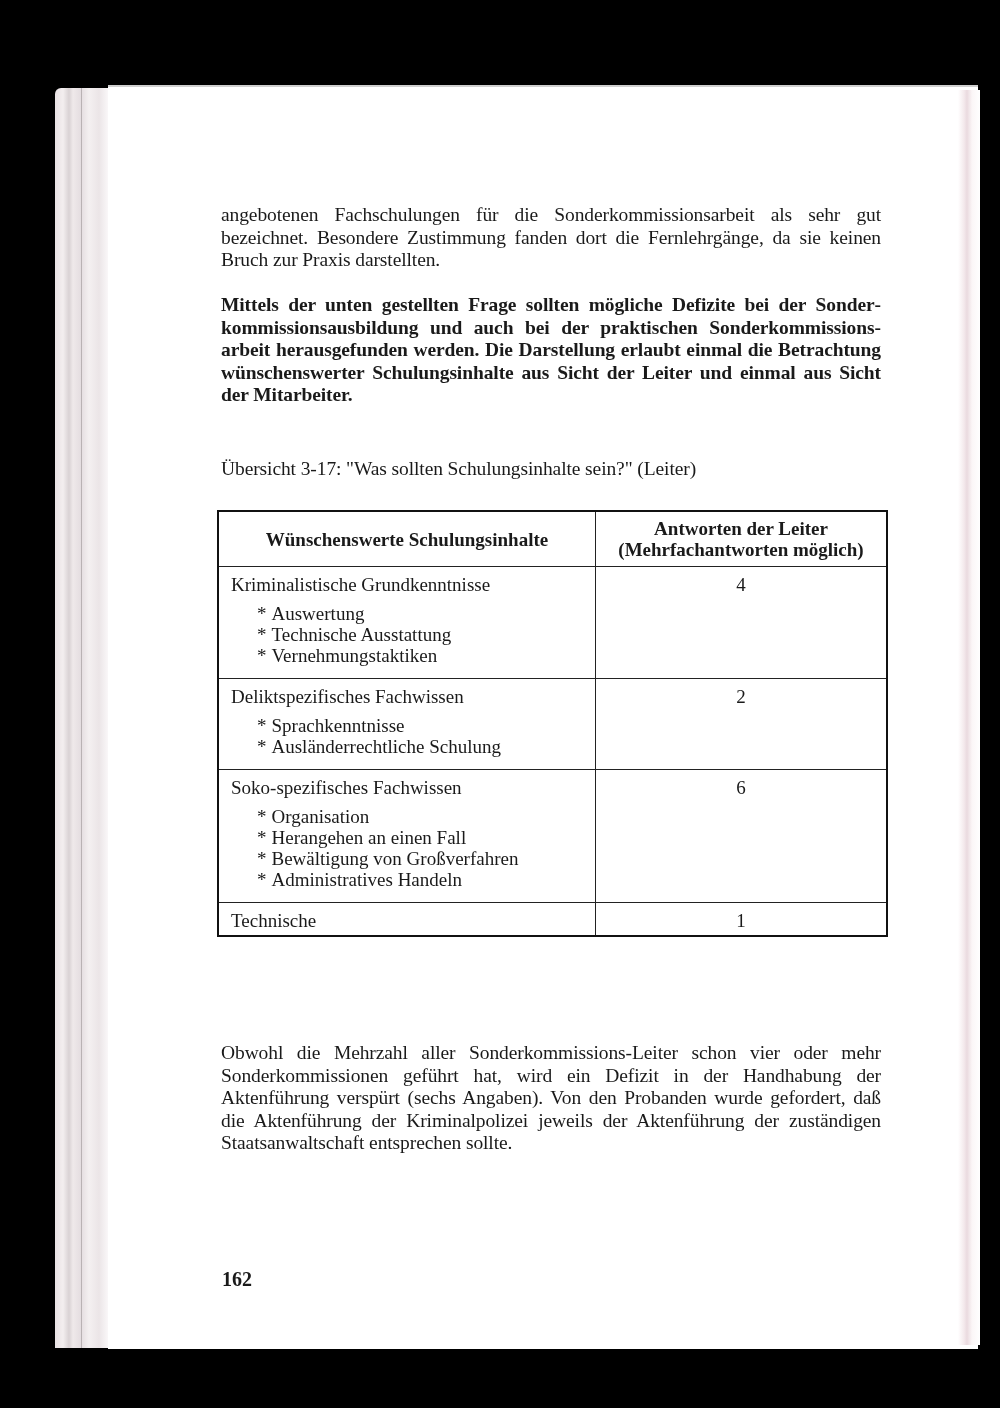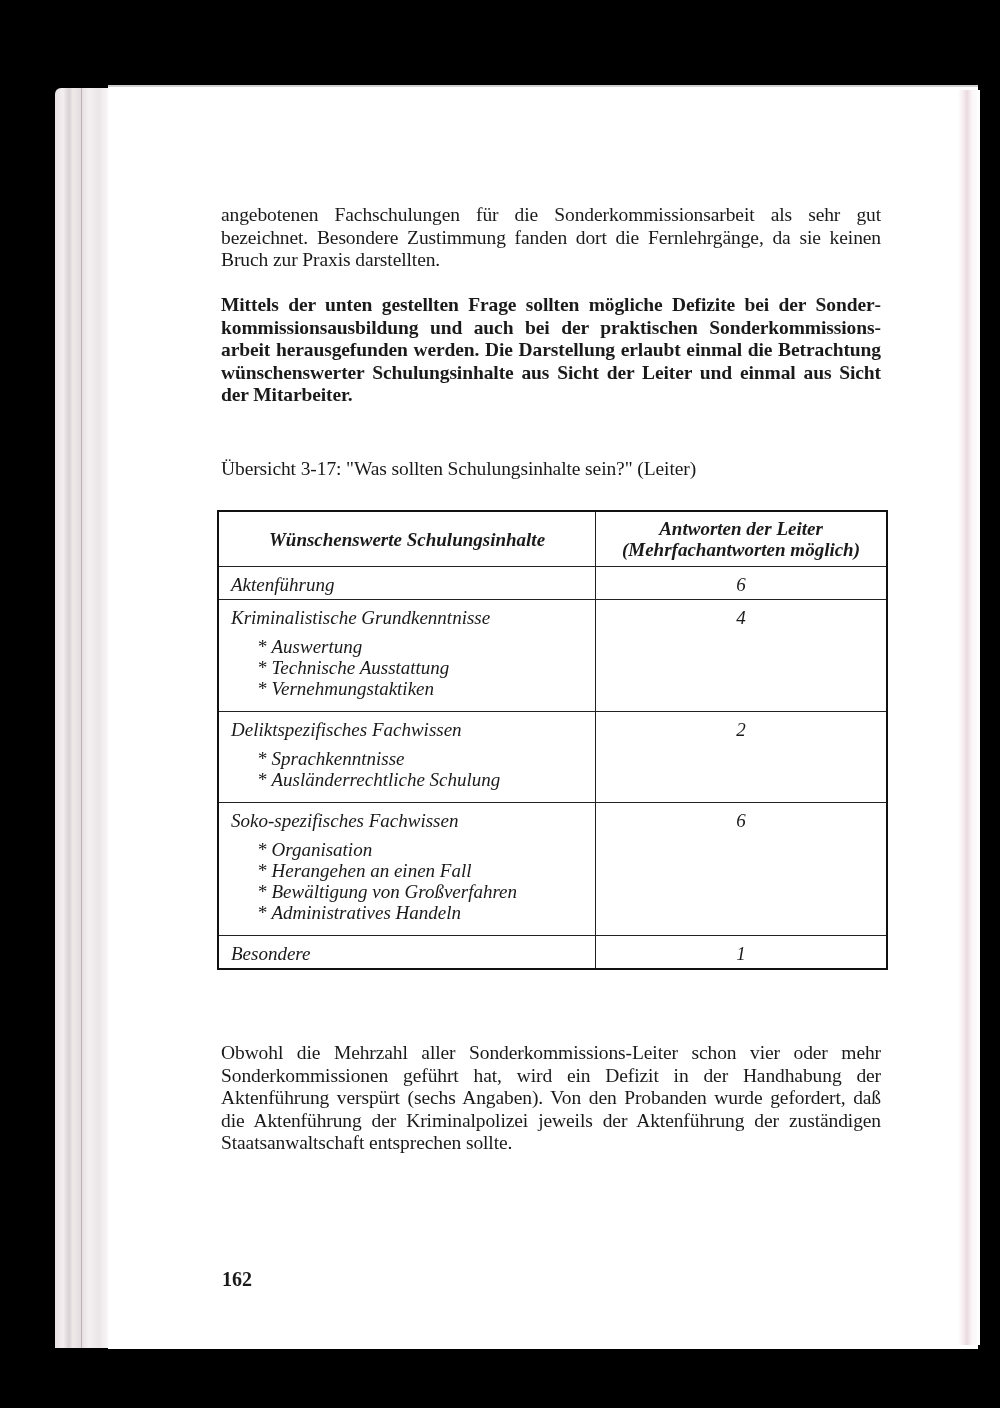--- a/index.html
+++ b/index.html
@@ -86,21 +86,20 @@
       width: 671px;
       border-collapse: collapse;
       border: 2.5px solid #111;
       font-size: 19px;
       line-height: 21px;
     }
     table.survey th, table.survey td {
       border: 1.5px solid #222;
       vertical-align: top;
       padding: 0;
-      font-style: italic;
     }
     table.survey th {
       font-weight: bold;
       text-align: center;
       vertical-align: middle;
       height: 54px;
       font-size: 19px;
       line-height: 21px;
     }
     table.survey th.col1 { width: 376px; }
@@ -154,26 +153,20 @@
       <th class="col1">Wünschenswerte Schulungsinhalte</th>
       <th class="col2">
         <div>Antworten der Leiter</div>
         <div>(Mehrfachantworten möglich)</div>
       </th>
     </tr>
   </thead>
   <tbody id="table-body">
       <tr>
         <td class="item">
-          <div>Aktenführung</div>
-        </td>
-        <td class="count">6</td>
-      </tr>
-      <tr>
-        <td class="item">
           <div>Kriminalistische Grundkenntnisse</div>
           <ul class="sub-list">
             <li><span class="star">*</span><span>Auswertung</span></li>
             <li><span class="star">*</span><span>Technische Ausstattung</span></li>
             <li><span class="star">*</span><span>Vernehmungstaktiken</span></li>
           </ul>
         </td>
         <td class="count">4</td>
       </tr>
       <tr>
@@ -193,21 +186,21 @@
             <li><span class="star">*</span><span>Organisation</span></li>
             <li><span class="star">*</span><span>Herangehen an einen Fall</span></li>
             <li><span class="star">*</span><span>Bewältigung von Großverfahren</span></li>
             <li><span class="star">*</span><span>Administratives Handeln</span></li>
           </ul>
         </td>
         <td class="count">6</td>
       </tr>
       <tr>
         <td class="item">
-          <div>Besondere</div>
+          <div>Technische</div>
         </td>
         <td class="count">1</td>
       </tr>
     </tbody>
 </table>
 
 <div class="text-block" id="para3">
   <p>Obwohl die Mehrzahl aller Sonderkommissions-Leiter schon vier oder mehr Sonderkommissionen geführt hat, wird ein Defizit in der Handhabung der Aktenführung verspürt (sechs Angaben). Von den Probanden wurde gefor­dert, daß die Aktenführung der Kriminalpolizei jeweils der Aktenführung der zuständigen Staatsanwaltschaft entsprechen sollte.</p>
 </div>
 

